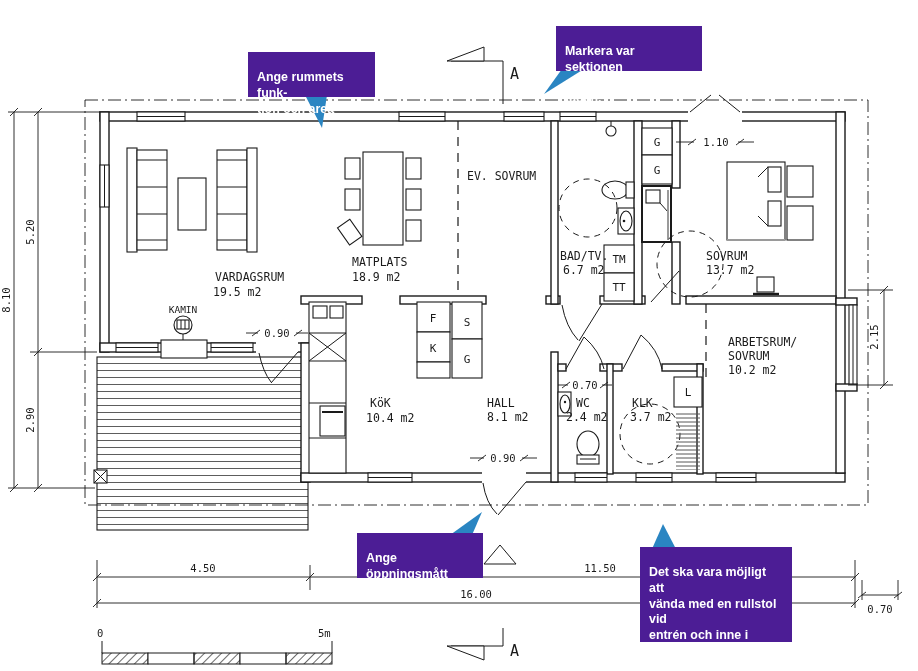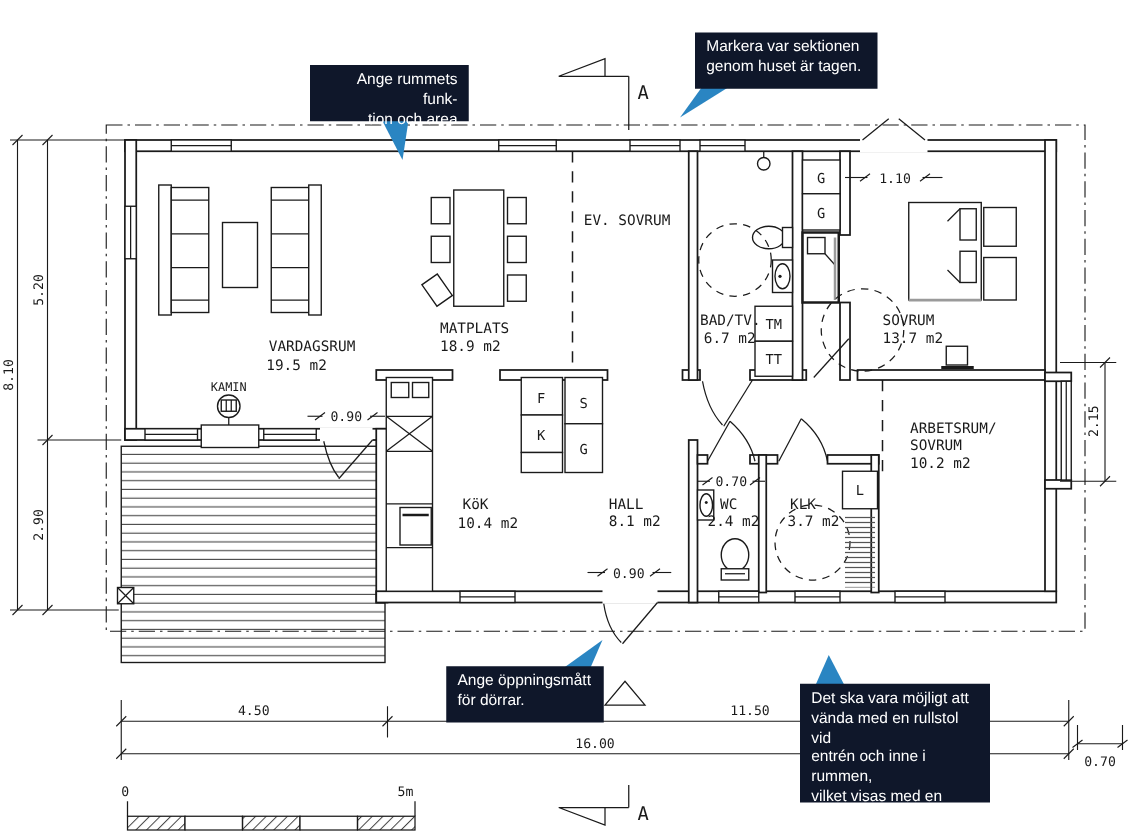--- a/index.html
+++ b/index.html
@@ -1,22 +1,22 @@
 <!DOCTYPE html>
 <html><head>
 <meta charset="utf-8">
 <style>
   html,body{margin:0;padding:0;background:#fff;}
   .stage{position:relative;width:918px;height:671px;background:#fff;overflow:hidden;
          font-family:"DejaVu Sans Mono", monospace;}
   .stage svg{position:absolute;left:0;top:0;}
   .plan-text{font-family:"DejaVu Sans Mono", monospace;fill:#1a1a1a;}
-  .callout{position:absolute;background:#0f172a;color:#fff;
-           font-family:"Liberation Sans", sans-serif;font-weight:normal;
-           font-size:12.4px;line-height:1.27;padding:4px 9px;box-sizing:border-box;
+  .callout{position:absolute;background:#4c1d95;color:#fff;
+           font-family:"Liberation Sans", sans-serif;font-weight:bold;
+           font-size:12.4px;line-height:1.27;padding:18px 9px;box-sizing:border-box;
            white-space:pre-line;}
   .wall{fill:#ffffff;stroke:#1a1a1a;stroke-width:1.4;}
   .thin{stroke:#1a1a1a;stroke-width:1;fill:none;}
   .furn{fill:#ffffff;stroke:#1a1a1a;stroke-width:1.1;}
   .dim{stroke:#1a1a1a;stroke-width:0.9;fill:none;}
   .dimtxt{font-size:10.5px;}
   .roomtxt{font-size:11.5px;}
   .lettertxt{font-size:11px;text-anchor:middle;}
   .dash-circle{fill:none;stroke:#1a1a1a;stroke-width:1;stroke-dasharray:6 5;}
 </style>
@@ -374,21 +374,21 @@
   <polygon points="484,564 516,564 500,545" fill="#fff" stroke="#1a1a1a" stroke-width="1"></polygon>
 
   <g fill="#2a85c2">
     <polygon points="305,95 327,95 322,128"></polygon>
     <polygon points="562,69 584,69 544,94"></polygon>
     <polygon points="450,535 472,535 482,512"></polygon>
     <polygon points="652,549 676,549 663,524"></polygon>
   </g>
 </svg>
 
-<div class="callout" style="left:248px;top:52px;width:127px;height:45px;text-align:right;">Ange rummets funk-
+<div class="callout" style="left:248px;top:52px;width:127px;height:45px;">Ange rummets funk-
 tion och area</div>
 <div class="callout" style="left:556px;top:26px;width:146px;height:45px;">Markera var sektionen
 genom huset är tagen.</div>
 <div class="callout" style="left:357px;top:533px;width:126px;height:45px;">Ange öppningsmått
 för dörrar.</div>
 <div class="callout" style="left:640px;top:547px;width:152px;height:95px;">Det ska vara möjligt att
 vända med en rullstol vid
 entrén och inne i rummen,
 vilket visas med en cirkel
 med diametern 1,88 m.</div>

